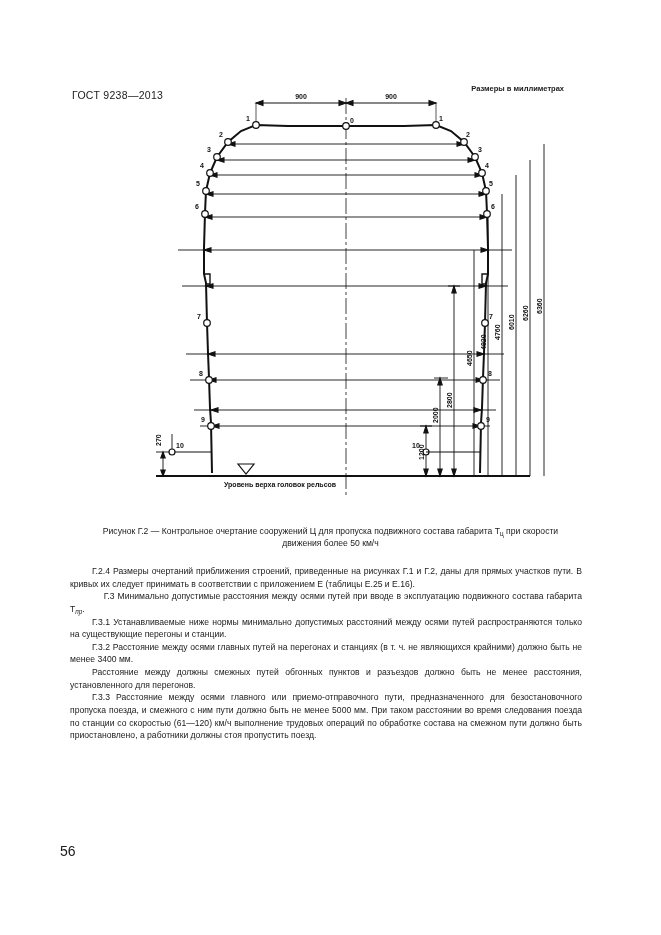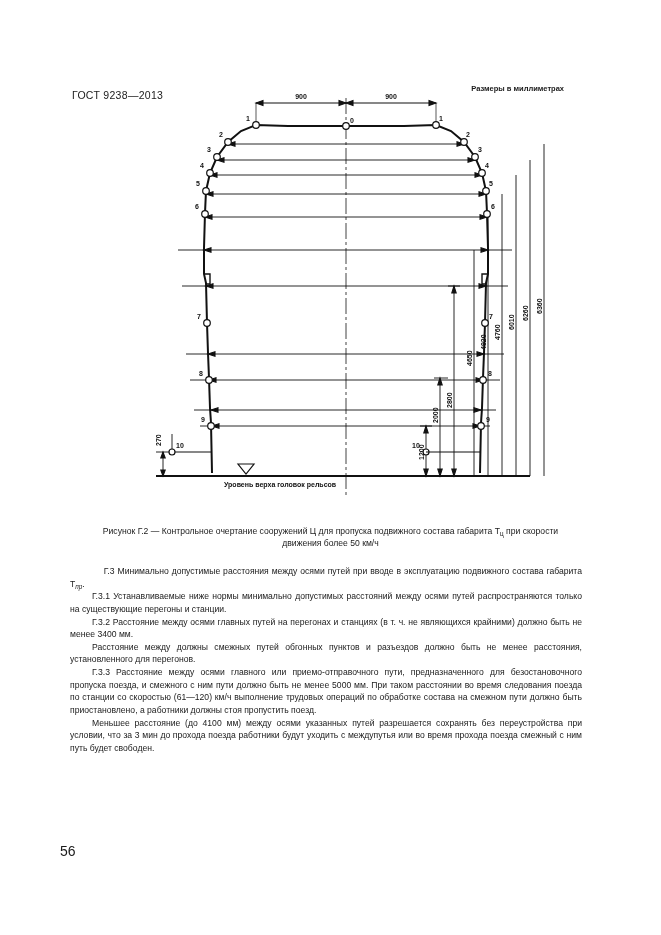--- a/index.html
+++ b/index.html
@@ -192,22 +192,22 @@
       </g>
     </svg>
   </div>
 
   <div class="cap">
     <span>Рисунок Г.2 — Контрольное очертание сооружений Ц для пропуска подвижного состава габарита Т</span><sub>ц</sub><span> при скорости</span><br>
     <span>движения более 50 км/ч</span>
   </div>
 
   <div class="body">
+    <p>Г.2.4 Размеры очертаний приближения строений, приведенные на рисунках Г.1 и Г.2, даны для прямых участков пути. В кривых их следует принимать в соответствии с приложением Е (таблицы Е.25 и Е.16).</p>
     <p><span style="display:inline">&nbsp;&nbsp;&nbsp;&nbsp;</span><span>Г.3 Минимально допустимые расстояния между осями путей при вводе в эксплуатацию подвижного состава габарита Т</span><i><sub>пр</sub></i><span>.</span></p>
     <p>Г.3.1 Устанавливаемые ниже нормы минимально допустимых расстояний между осями путей распространяются только на существующие перегоны и станции.</p>
     <p>Г.3.2 Расстояние между осями главных путей на перегонах и станциях (в т. ч. не являющихся крайними) должно быть не менее 3400 мм.</p>
     <p>Расстояние между должны смежных путей обгонных пунктов и разъездов должно быть не менее расстояния, установленного для перегонов.</p>
     <p>Г.3.3 Расстояние между осями главного или приемо-отправочного пути, предназначенного для безостановочного пропуска поезда, и смежного с ним пути должно быть не менее 5000 мм. При таком расстоянии во время следования поезда по станции со скоростью (61—120) км/ч выполнение трудовых операций по обработке состава на смежном пути должно быть приостановлено, а работники должны стоя пропустить поезд.</p>
-    <p>Меньшее расстояние (до 4100 мм) между осями указанных путей разрешается сохранять без переустройства при условии, что за 3 мин до прохода поезда работники будут уходить с междупутья или во время прохода поезда смежный с ним путь будет свободен.</p>
   </div>
 
   <div class="pg">56</div>
 </div>
 
 </body></html>

